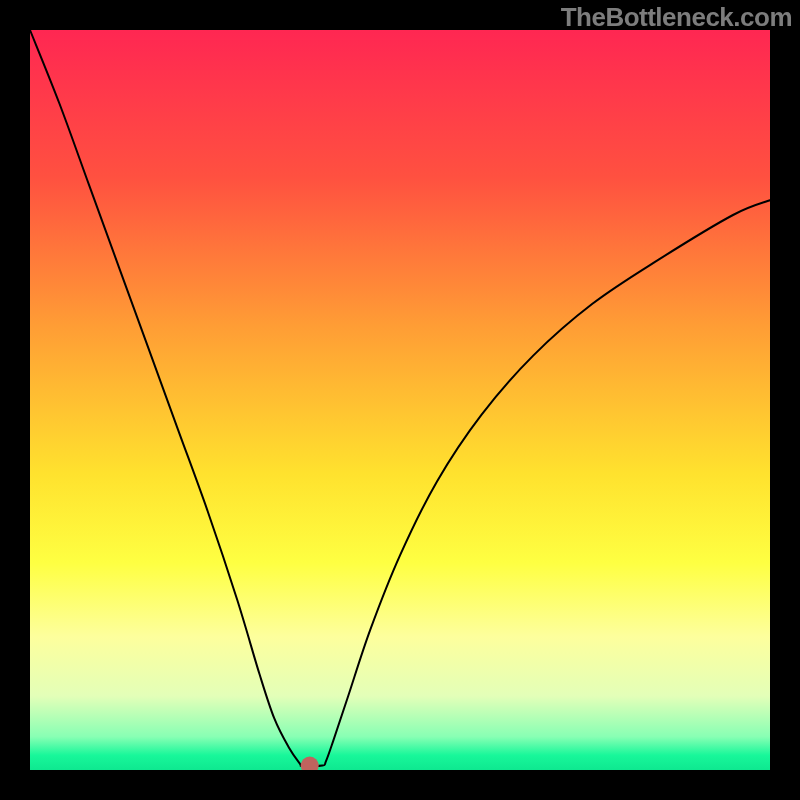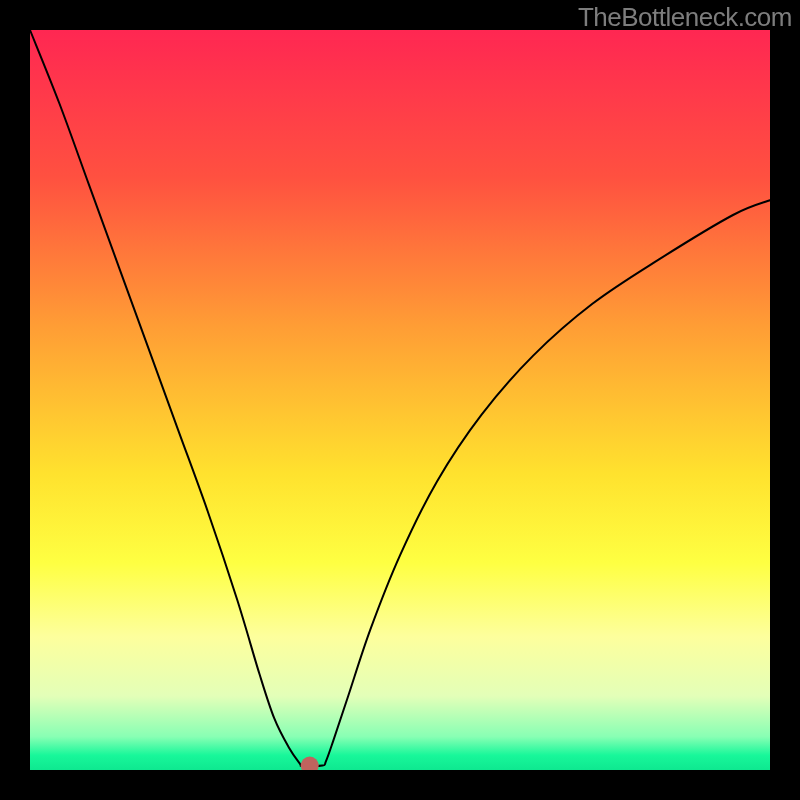--- a/index.html
+++ b/index.html
@@ -15,21 +15,21 @@
     position: relative;
     width: 800px;
     height: 800px;
     box-sizing: border-box;
   }
   .watermark {
     position: absolute;
     top: 2px;
     right: 8px;
     font-size: 26px;
-    font-weight: 400;
+    font-weight: 700;
     color: #7d7d7d;
     letter-spacing: -0.5px;
     z-index: 5;
   }
   svg {
     display: block;
   }
 </style>
 </head>
 <body>

